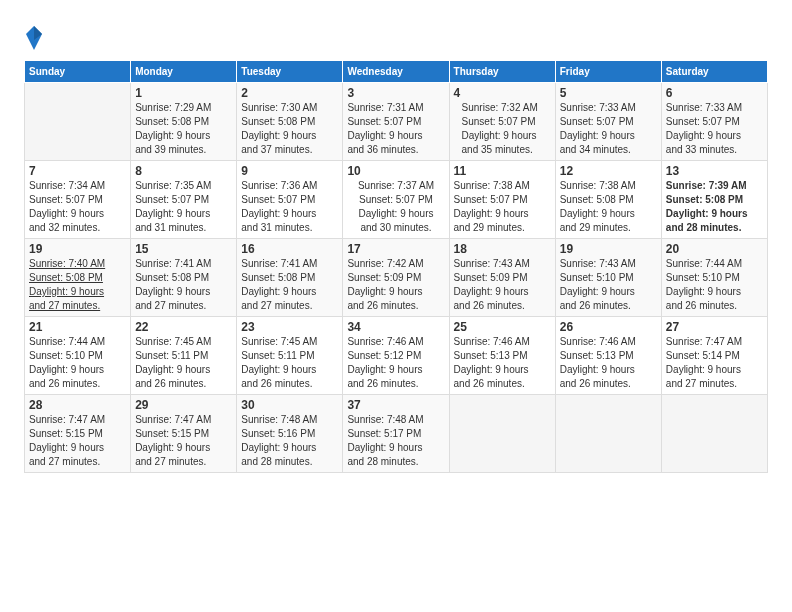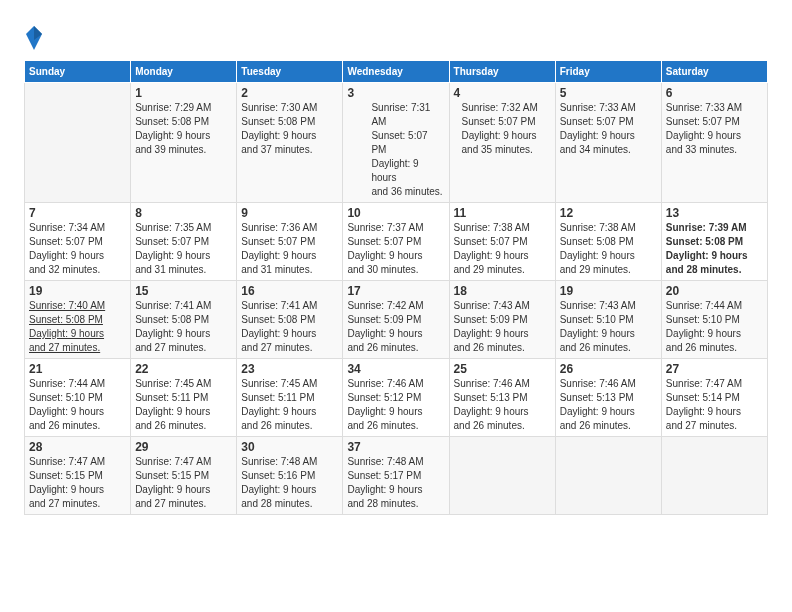--- a/index.html
+++ b/index.html
@@ -140,21 +140,21 @@
         </td>
         <td>
           <span class="day-number">2</span>
           <div class="day-info" style="white-space: pre-line;">Sunrise: 7:30 AM
 Sunset: 5:08 PM
 Daylight: 9 hours
 and 37 minutes.</div>
         </td>
         <td>
           <span class="day-number">3</span>
-          <div class="day-info" style="white-space: pre-line; margin-left: 24px;">Sunrise: 7:31 AM
+          <div class="day-info" style="white-space: pre-line;">Sunrise: 7:31 AM
 Sunset: 5:07 PM
 Daylight: 9 hours
 and 36 minutes.</div>
         </td>
         <td>
           <span class="day-number">4</span>
           <div class="day-info" style="white-space: pre-line; margin-left: 8px;">Sunrise: 7:32 AM
 Sunset: 5:07 PM
 Daylight: 9 hours
 and 35 minutes.</div>
@@ -191,21 +191,21 @@
         </td>
         <td>
           <span class="day-number">9</span>
           <div class="day-info" style="white-space: pre-line;">Sunrise: 7:36 AM
 Sunset: 5:07 PM
 Daylight: 9 hours
 and 31 minutes.</div>
         </td>
         <td>
           <span class="day-number">10</span>
-          <div class="day-info" style="white-space: pre-line;">Sunrise: 7:37 AM
+          <div class="day-info" style="white-space: pre-line; text-align: center;">Sunrise: 7:37 AM
 Sunset: 5:07 PM
 Daylight: 9 hours
 and 30 minutes.</div>
         </td>
         <td>
           <span class="day-number">11</span>
           <div class="day-info" style="white-space: pre-line;">Sunrise: 7:38 AM
 Sunset: 5:07 PM
 Daylight: 9 hours
 and 29 minutes.</div>

